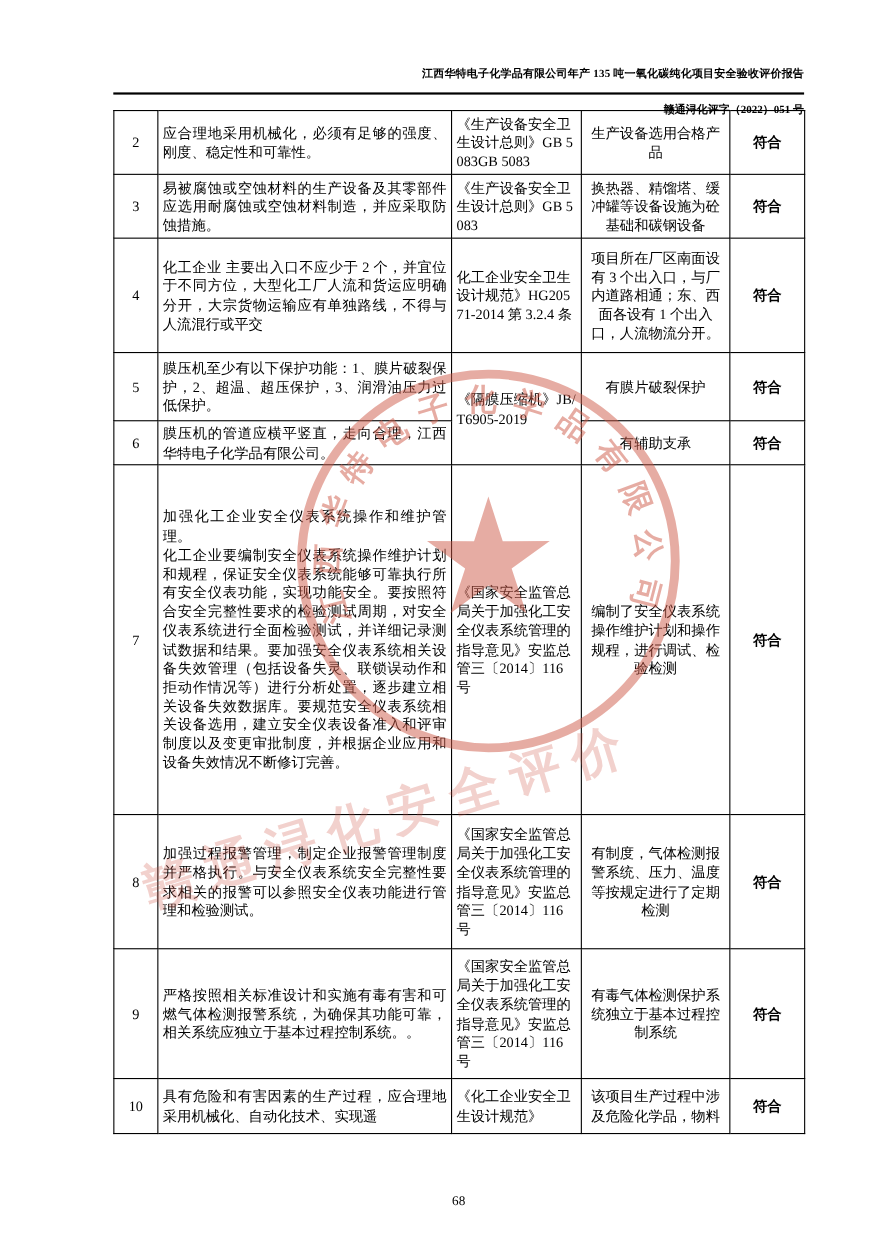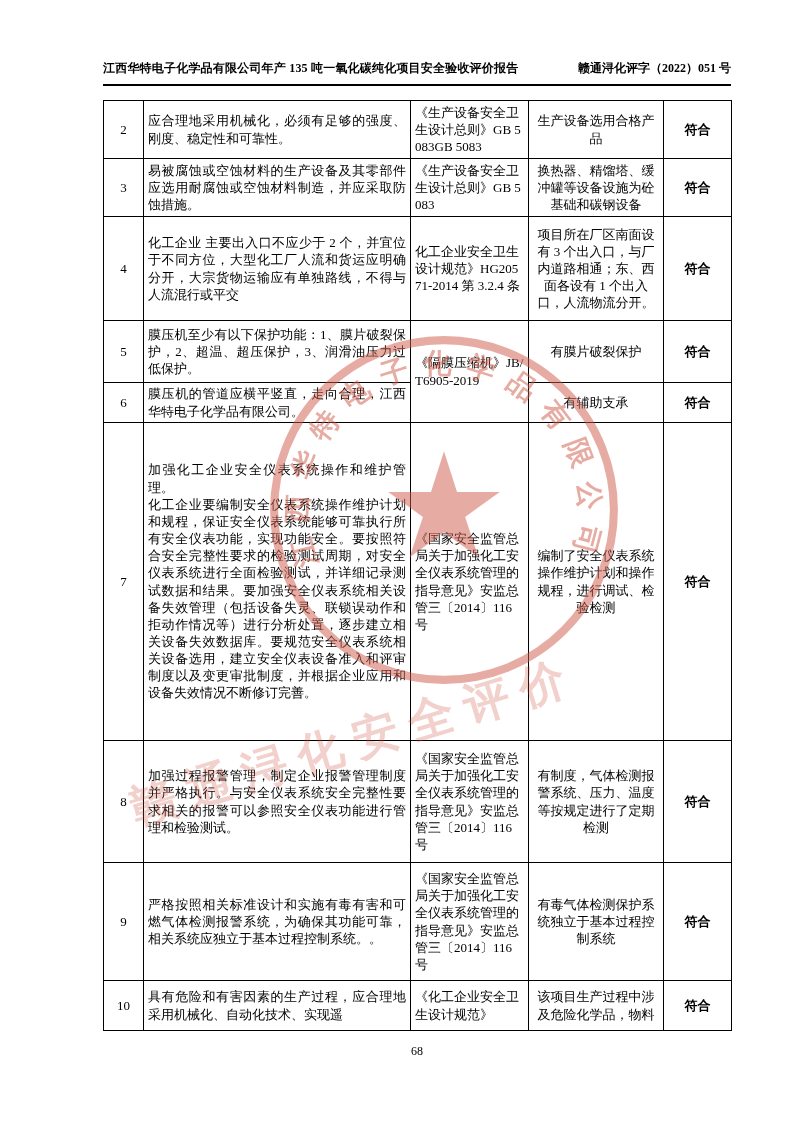--- a/index.html
+++ b/index.html
@@ -10,24 +10,24 @@
     margin:0 auto;
     background:#ffffff;
     font-family:"Liberation Serif","DejaVu Serif",serif;
     color:#000;
     overflow:hidden;
   }
   .doc-header{
     position:absolute;
     top:60px; left:103px; right:69px;
     display:flex; justify-content:space-between; align-items:flex-end;
-    font-size:12px; font-weight:bold;
+    font-size:10px; font-weight:bold;flex-direction:column;
   }
   .doc-header .h-left{letter-spacing:0.2px;}
-  .doc-header .h-right{white-space:nowrap;}
+  .doc-header .h-right{white-space:nowrap;margin-top:19px;}
   .header-rule{
     position:absolute;
     top:84px; left:103px; right:69px;
     border-top:2.5px solid #000;
   }
   table.review{
     position:absolute;
     top:100px; left:103px;
     width:628px;
     border-collapse:collapse;
@@ -42,21 +42,21 @@
     vertical-align:middle;
     word-break:break-all;
   }
   td.c-no{text-align:center;}
   td.c-req{text-align:justify; padding:3px 6px; white-space:pre-wrap;}
   td.c-std{}
   td.c-act{text-align:center; padding:3px 5px;}
   td.c-res{text-align:center;font-weight:bold;}
   .page-footer{
     position:absolute;
-    top:1044px; left:103px; right:69px;
+    top:1084px; left:103px; right:69px;
     text-align:center;
     font-size:12px;
   }
   
   .seal{
     position:absolute;
     left:262px; top:328px;
     width:364px; height:364px;
     z-index:2;
     opacity:0.5;

